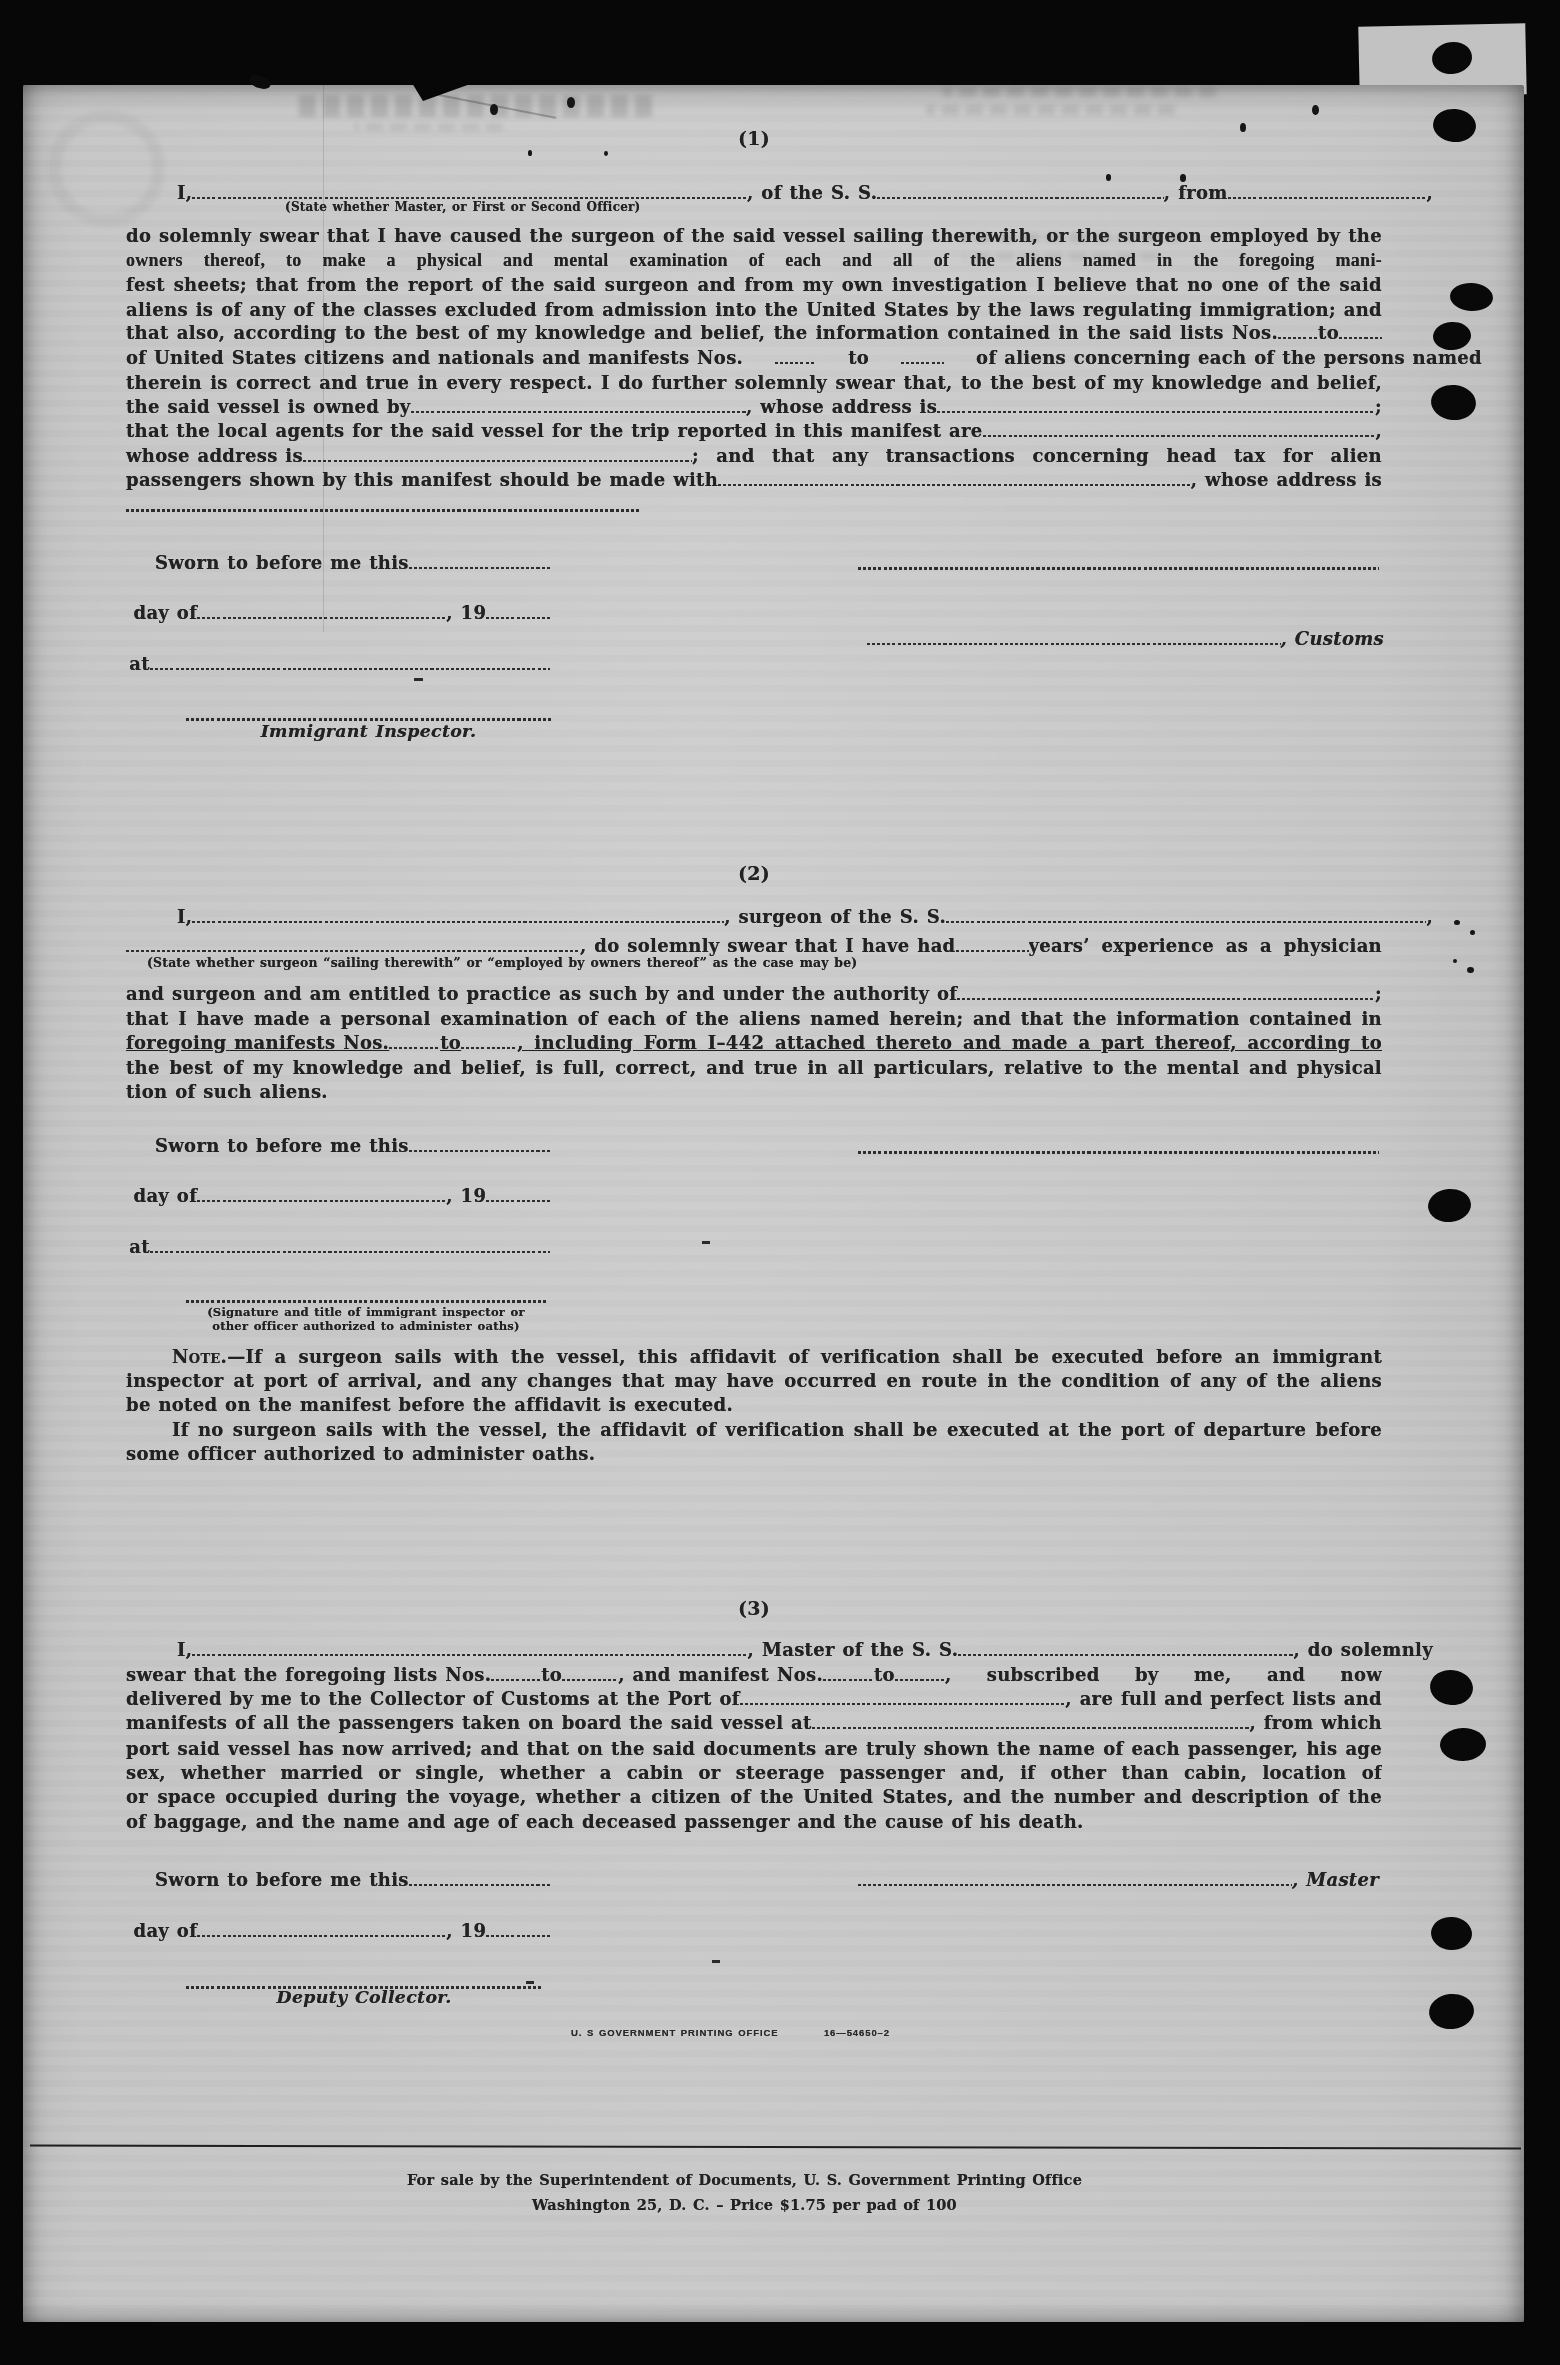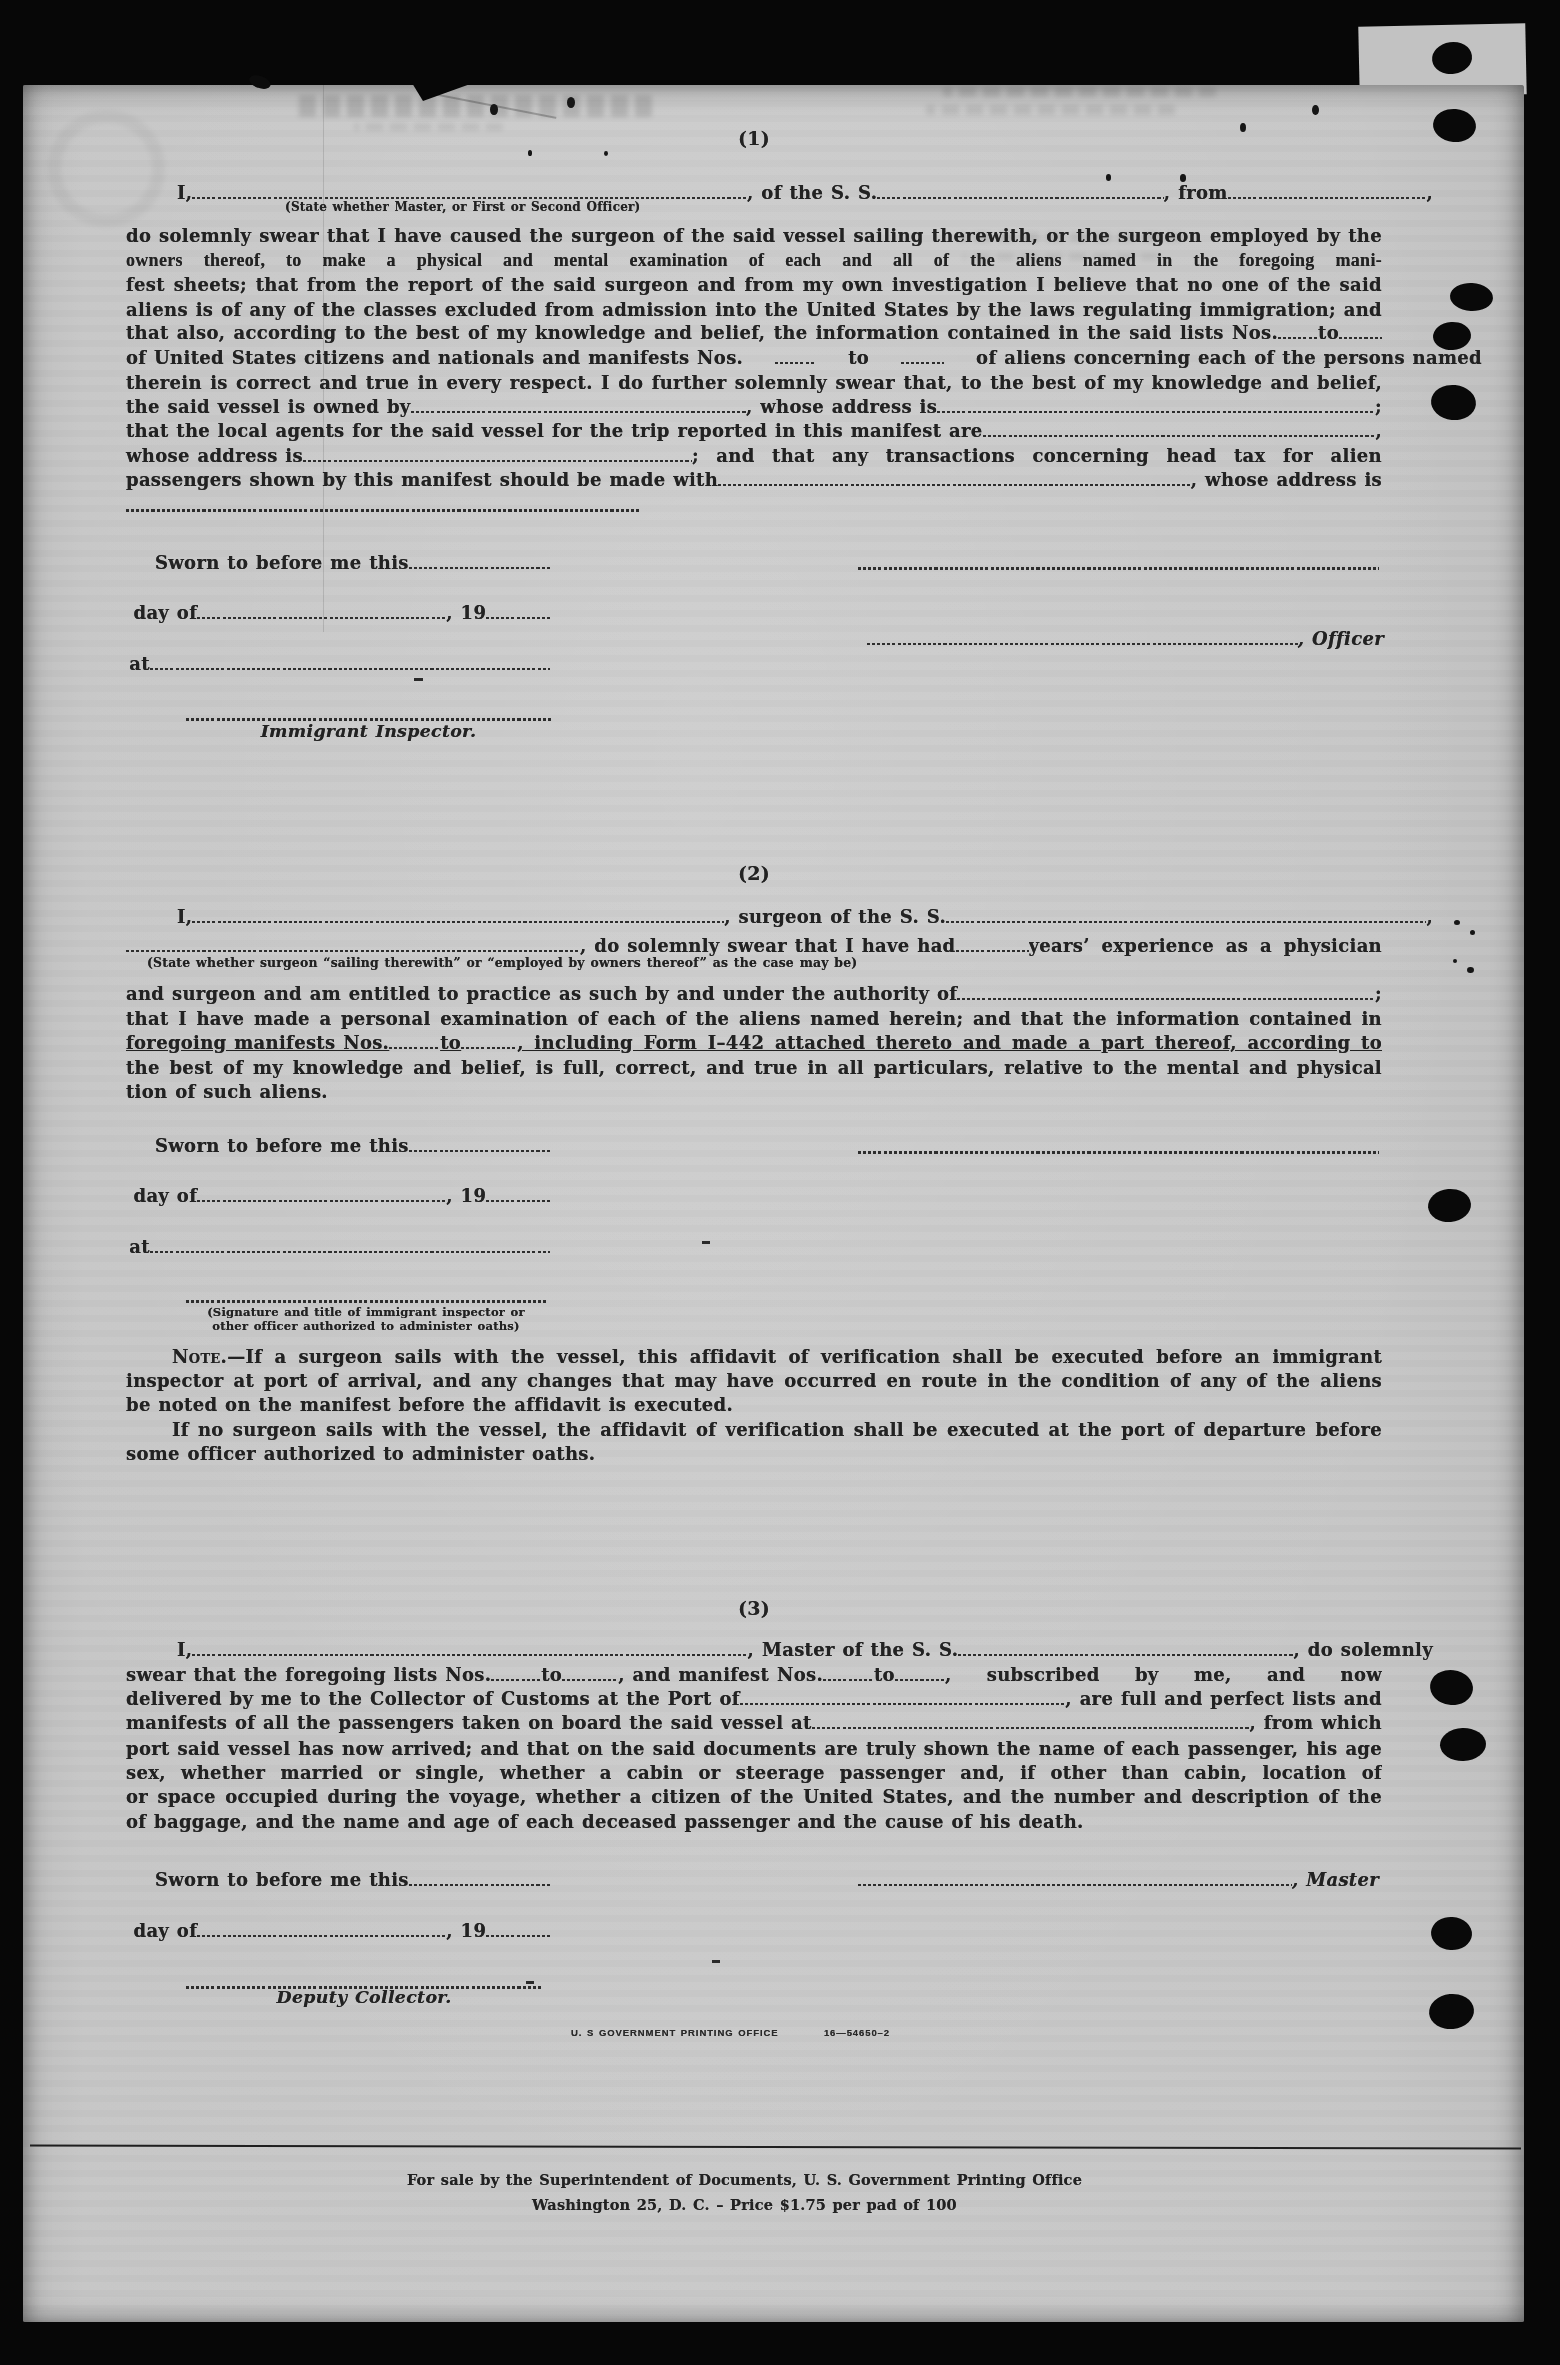--- a/index.html
+++ b/index.html
@@ -146,21 +146,21 @@
     </div>
     <div class="ab" style="top:482px;left:732px;width:521px;"></div>
     <div class="row" style="top:514px;left:7.5px;width:418px;">
       <span class="t">day of</span>
       <span class="b" style="width:249px;"></span>
       <span class="t">, 19</span>
       <span class="b g1"></span>
     </div>
     <div class="row" style="top:540px;left:741px;width:517px;">
       <span class="b g1"></span>
-      <span class="t it">, Officer</span>
+      <span class="t it">, Customs</span>
     </div>
     <div class="row" style="top:565px;left:3.3px;width:421px;">
       <span class="t">at</span>
       <span class="b g1"></span>
     </div>
     <div class="ab" style="top:633px;left:60px;width:365px;"></div>
     <div class="it ctr" style="position:absolute;top:636px;left:60px;width:365px;font-size:17.4px;">Immigrant Inspector.</div>
 
     <div class="secnum" style="top:776px;">(2)</div>
 

